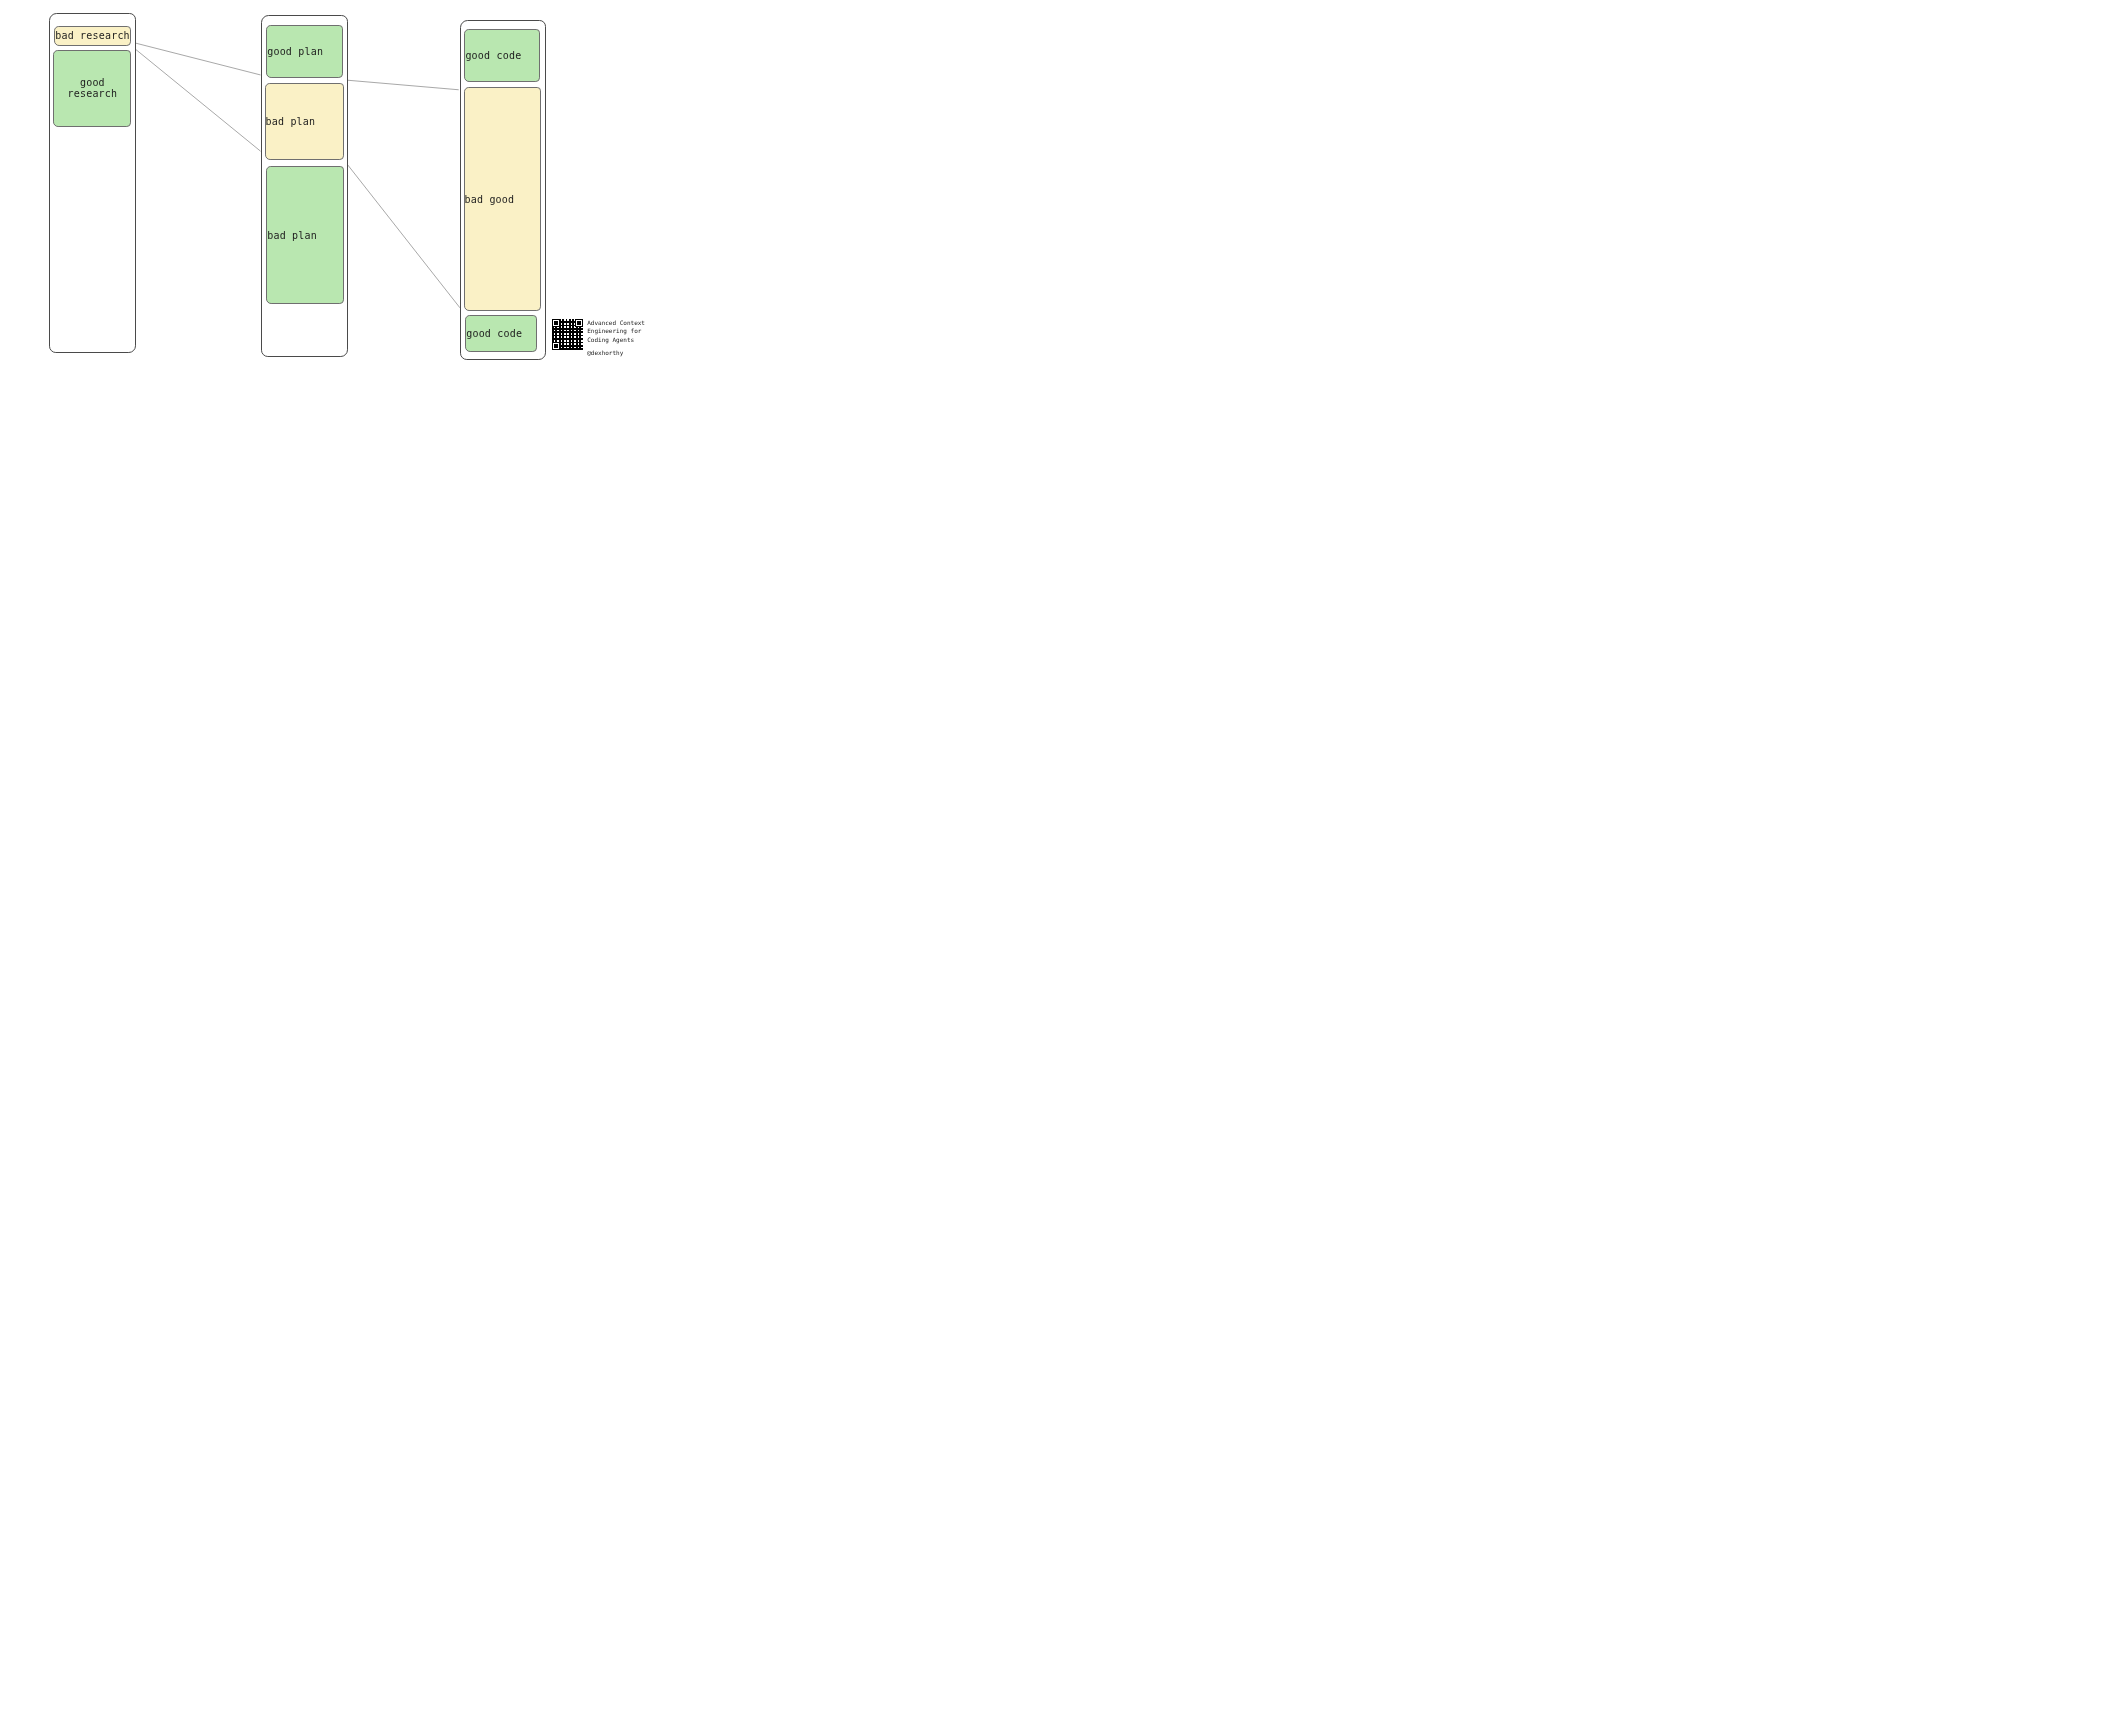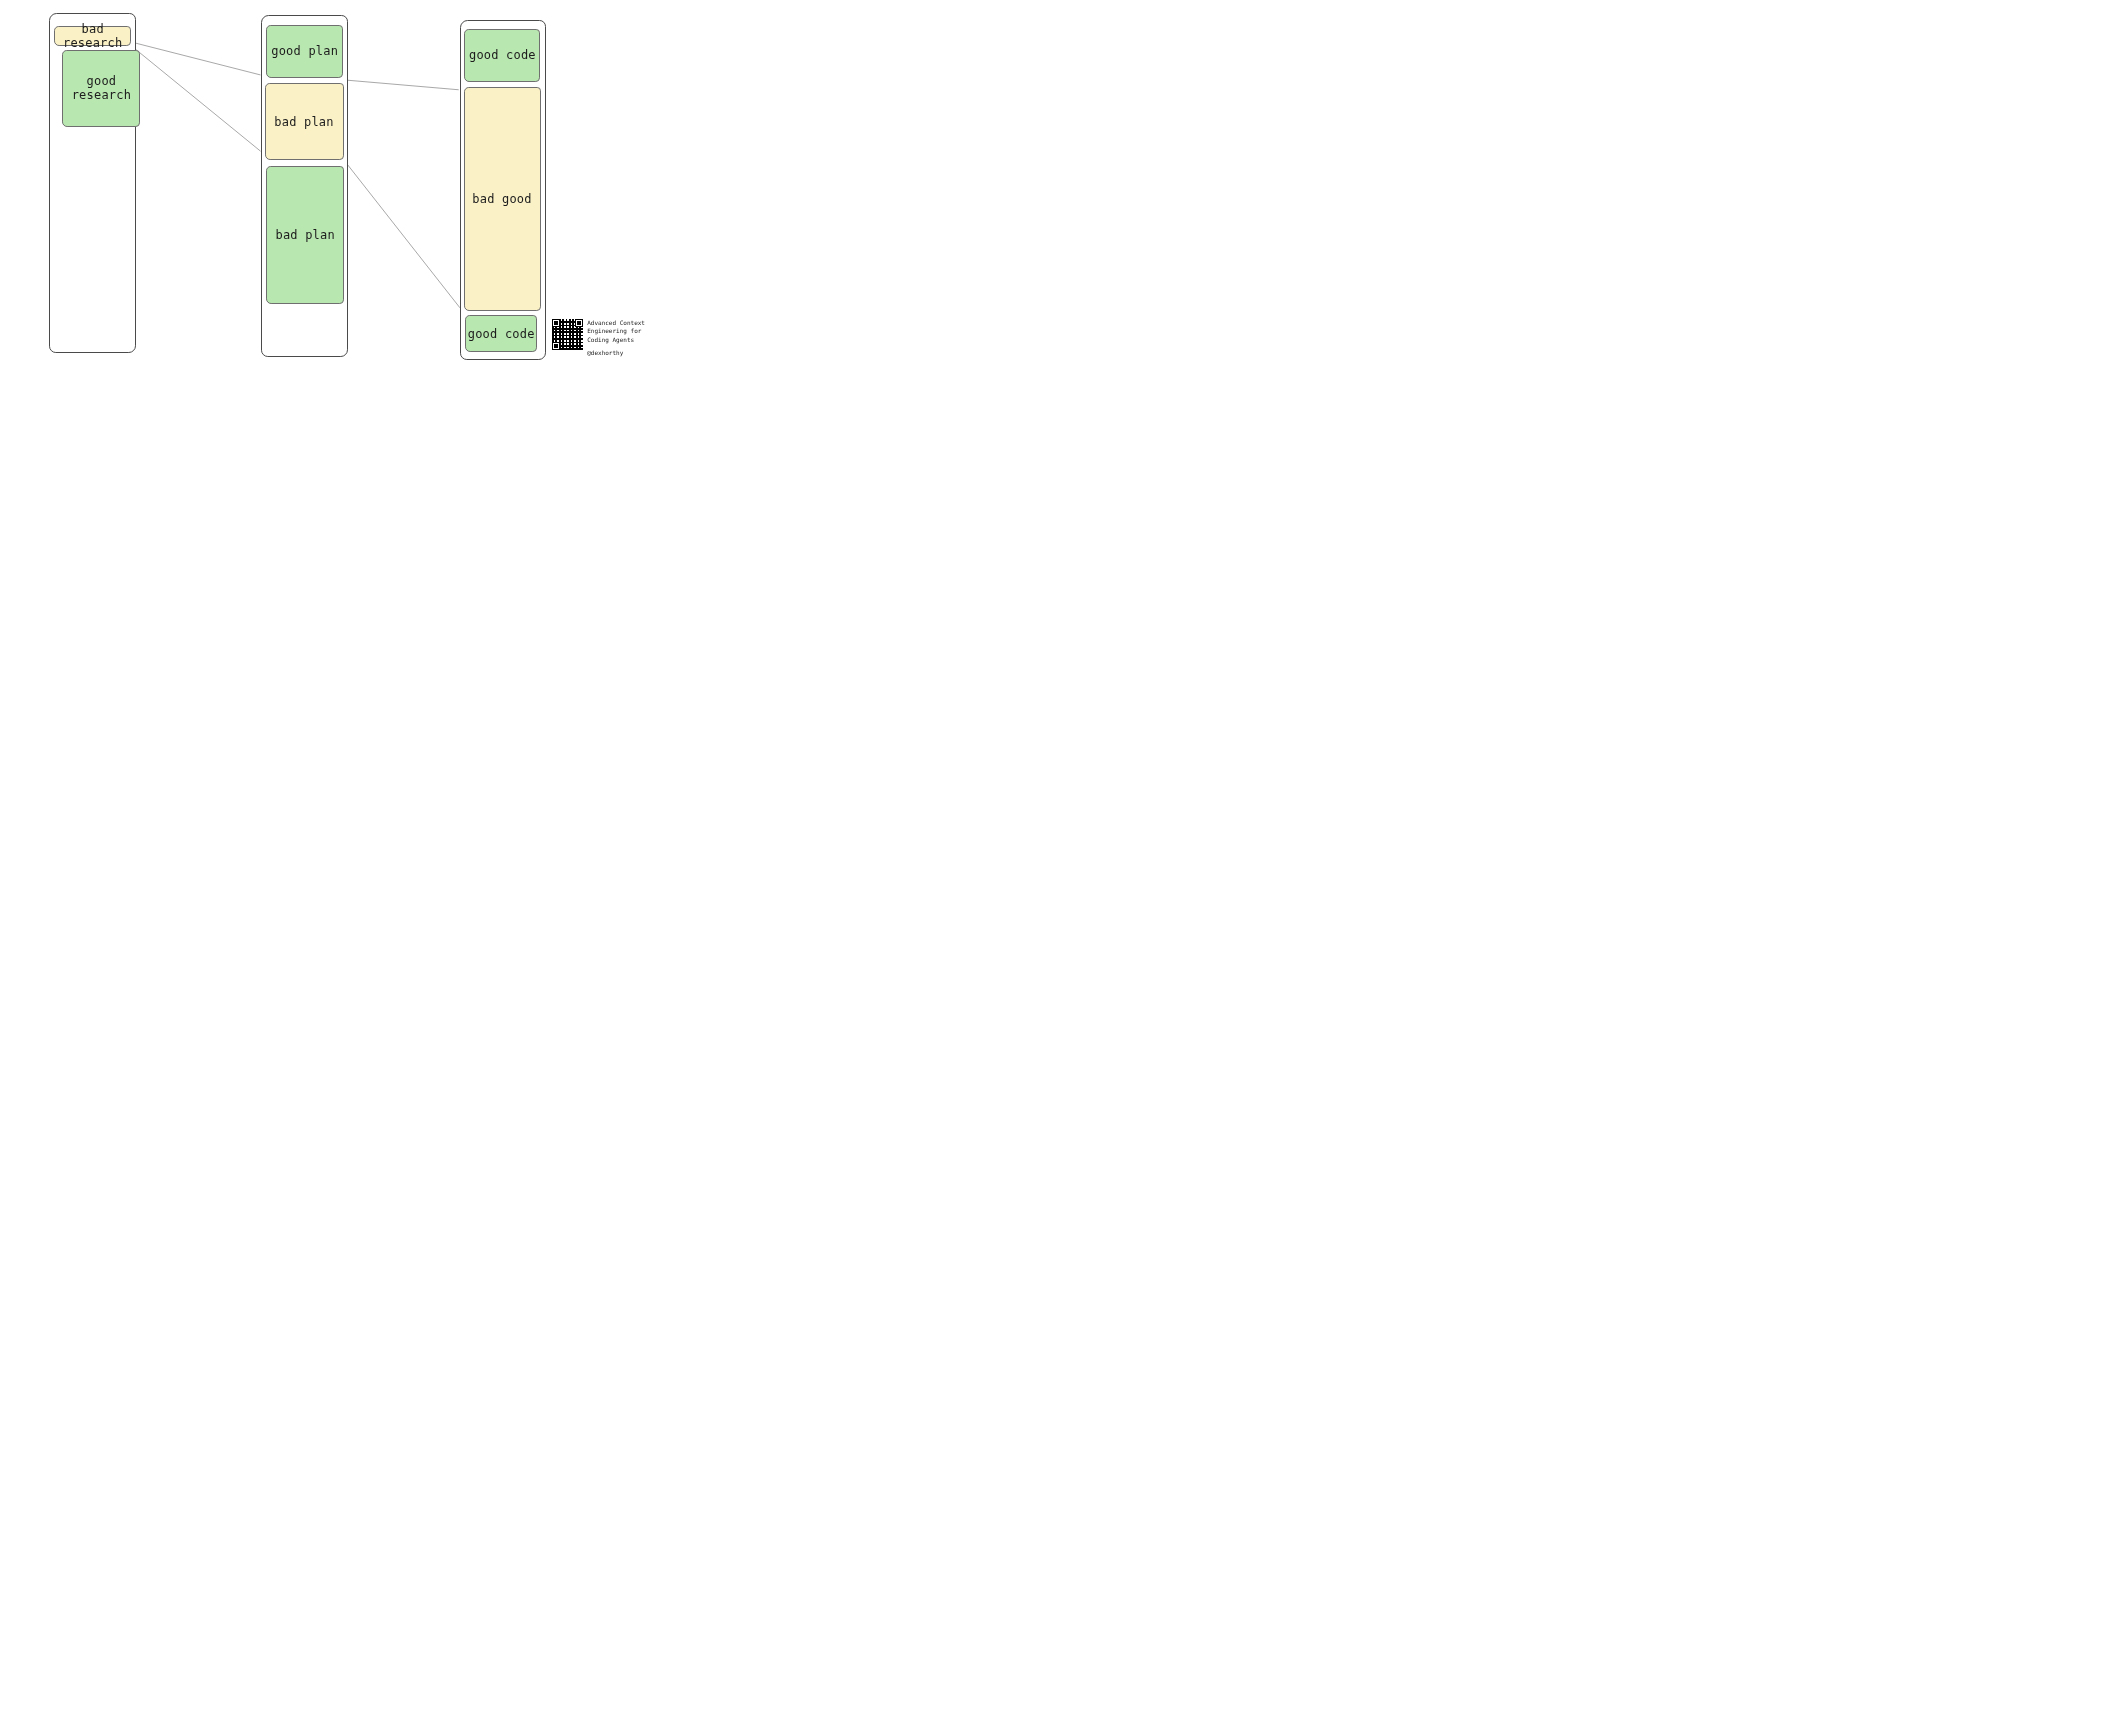--- a/index.html
+++ b/index.html
@@ -18,23 +18,22 @@
   .column {
     position: absolute;
     background: #ffffff;
     border: 0.7px solid #4a4a4a;
     border-radius: 7.6px 6.4px 7.2px 6.8px;
   }
   .box {
     position: absolute;
     display: flex;
     align-items: center;
-    justify-content: center;
     text-align: center;
-    font-size: 12px;
+    font-size: 10px;
     color: #1d1d1d;
     border: 0.5px solid #6f6f6f;
     border-radius: 4.7px 3.8px 4.2px 5.1px;
     letter-spacing: 0.2px;
   }
   .good { background: var(--good, #b9e7b0); }
   .bad  { background: var(--bad,  #faf1c6); }
   .connectors {
     position: absolute;
     inset: 0;
@@ -100,21 +99,21 @@
     <line x1="301" y1="97" x2="615" y2="177"></line>
     <line x1="301" y1="101" x2="615" y2="357"></line>
     <line x1="815" y1="189" x2="1083" y2="212"></line>
     <line x1="812" y1="378" x2="1086" y2="727"></line>
   </svg>
 
   <div class="column" style="left:49px; top:12.7px; width:85px; height:338px;">
     <div class="box bad" style="left:4.2px; top:12px; width:75px; height:18.6px;">
       <span>bad research</span>
     </div>
-    <div class="box good" style="left:3.4px; top:36px; width:76px; height:75px;margin-left:9px;">
+    <div class="box good" style="left:3.4px; top:36px; width:76px; height:75px;">
       <span>good research</span>
     </div>
   </div>
 
   <div class="column" style="left:261px; top:15px; width:85px; height:340px;">
     <div class="box good" style="left:4.2px; top:8.5px; width:75px; height:51px;">
       <span>good plan</span>
     </div>
     <div class="box bad" style="left:2.5px; top:67px; width:77px; height:75px;">
       <span>bad plan</span>

